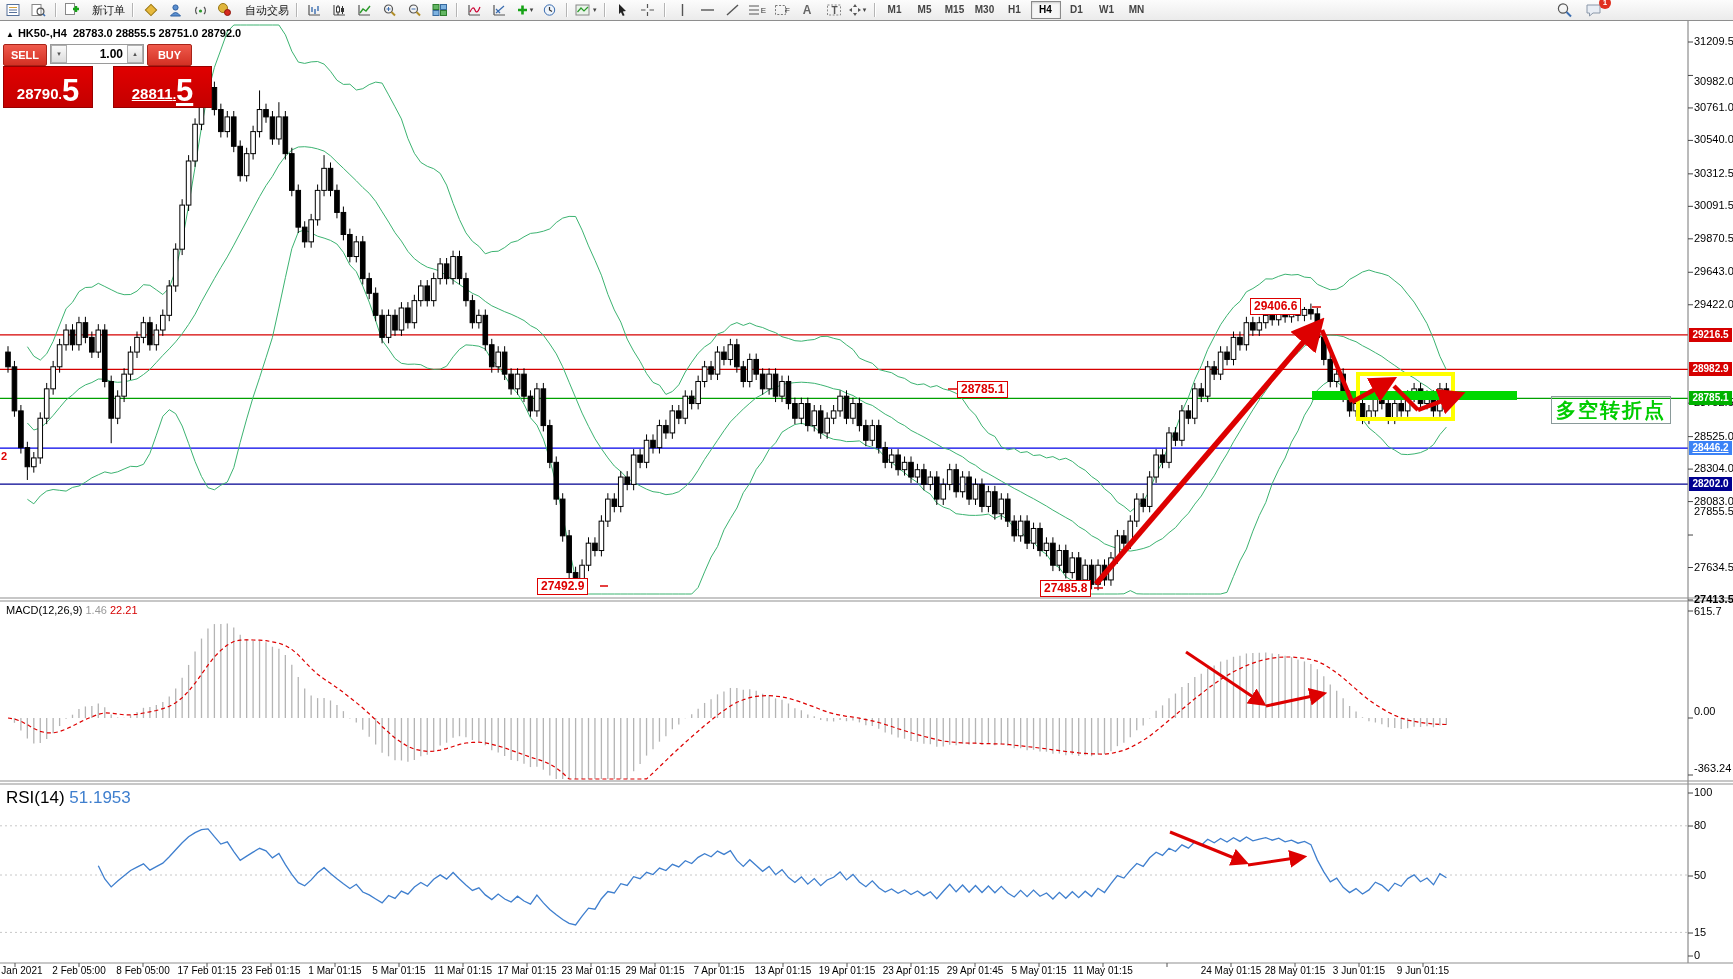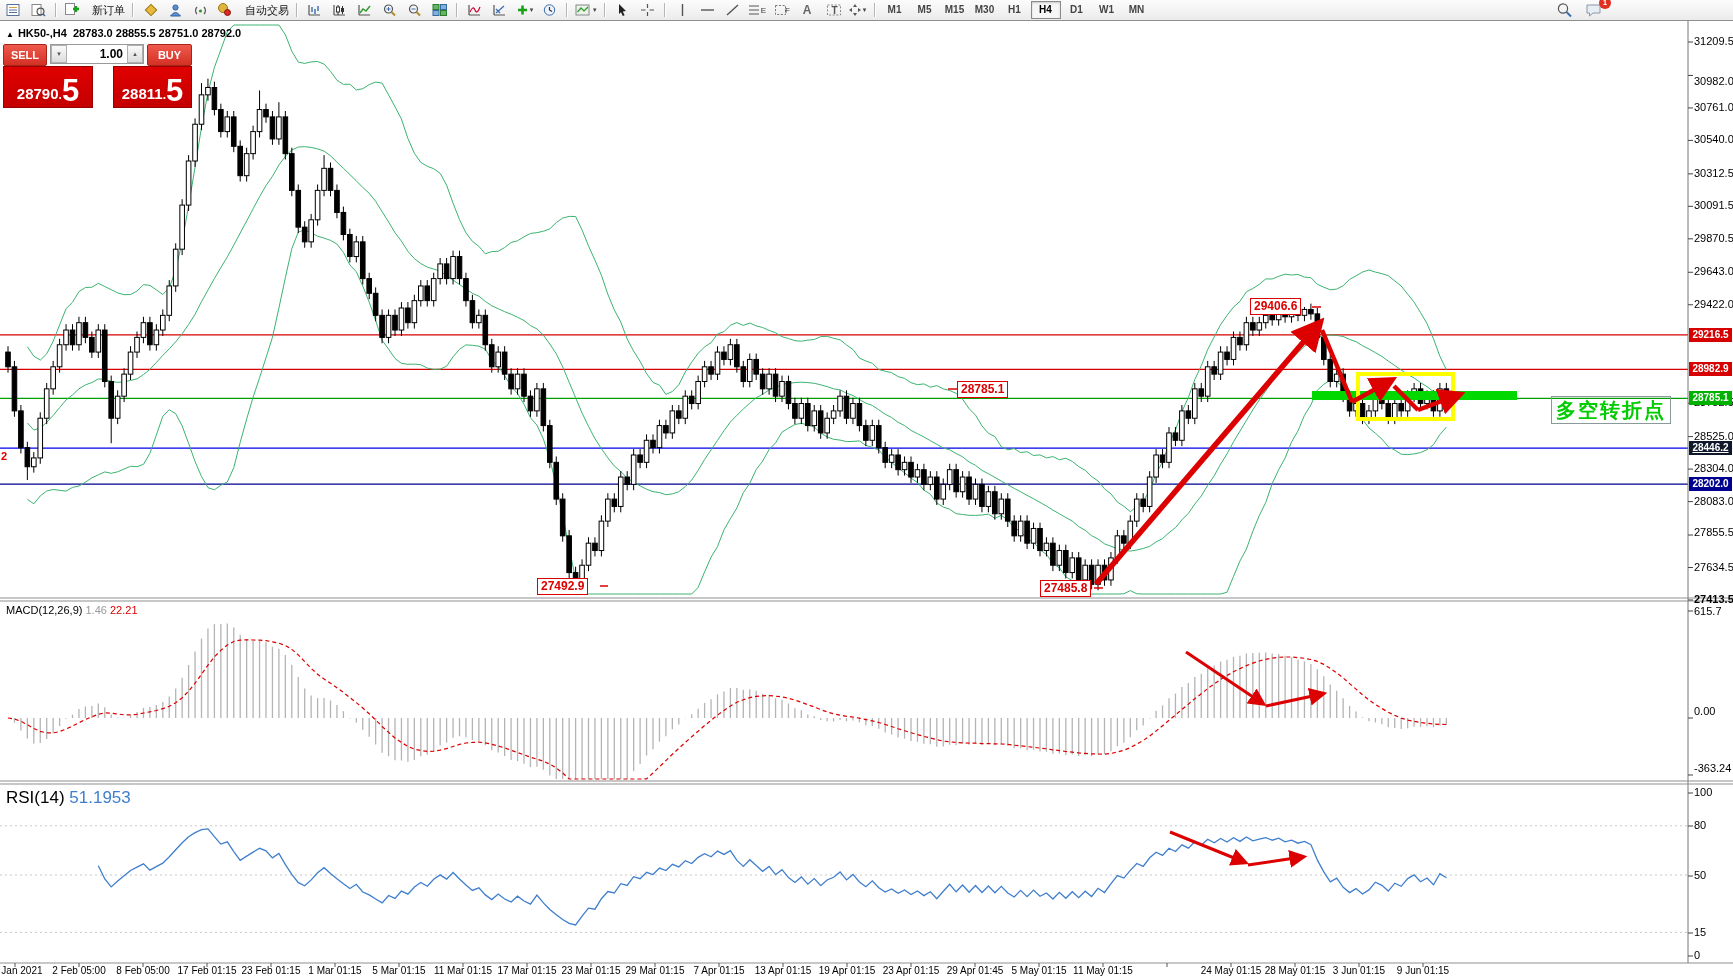--- a/index.html
+++ b/index.html
@@ -1036,21 +1036,21 @@
       <div class="spin-btn">▾</div>
       <input id="tp-vol" value="1.00" style="">
       <div class="spin-btn">▴</div>
     </div>
     <div class="tp-btn" style="left:144px;width:45px;">BUY</div>
     <div class="tp-price" style="left:0;width:90px;">
       <span class="pp">28790</span>
         <span class="pd">.</span>
         <span class="pb">5</span>
     </div>
-    <div class="tp-price" style="left:110px;width:79px;">
+    <div class="tp-price" style="left:110px;width:99px;text-decoration:underline;">
       <span class="pp">28811</span>
         <span class="pd">.</span>
         <span class="pb">5</span>
     </div>
   </div>
 
   <div class="pricebox" style="left:1250px;top:298px;">29406.6</div>
   <div class="pricebox" style="left:957px;top:381px;">28785.1</div>
   <div class="pricebox" style="left:537px;top:578px;">27492.9</div>
   <div class="pricebox" style="left:1040px;top:580px;">27485.8</div>
@@ -1074,27 +1074,27 @@
       <div class="ptick" style="left: 1694px; top: 133.414px;">30540.0</div>
       <div class="ptick" style="left: 1694px; top: 166.856px;">30312.5</div>
       <div class="ptick" style="left: 1694px; top: 199.342px;">30091.5</div>
       <div class="ptick" style="left: 1694px; top: 231.828px;">29870.5</div>
       <div class="ptick" style="left: 1694px; top: 265.269px;">29643.0</div>
       <div class="ptick" style="left: 1694px; top: 297.756px;">29422.0</div>
       <div class="ptick" style="left: 1694px; top: 396.17px;">28752.5</div>
       <div class="ptick" style="left: 1694px; top: 429.611px;">28525.0</div>
       <div class="ptick" style="left: 1694px; top: 462.097px;">28304.0</div>
       <div class="ptick" style="left: 1694px; top: 494.583px;">28083.0</div>
-      <div class="ptick" style="left: 1694px; top: 526px;">27855.5</div>
+      <div class="ptick" style="left: 1694px; top: 505px;">27855.5</div>
       <div class="ptick" style="left: 1694px; top: 560.511px;">27634.5</div>
       <div class="ptick" style="left: 1694px; top: 592.997px; font-weight: bold;">27413.5</div>
       <div class="badge" style="left: 1689px; top: 327.963px; background: rgb(214, 0, 0);">29216.5</div>
       <div class="badge" style="left: 1689px; top: 362.302px; background: rgb(214, 0, 0);">28982.9</div>
       <div class="badge" style="left: 1689px; top: 391.377px; background: rgb(0, 178, 0);">28785.1</div>
-      <div class="badge" style="left: 1689px; top: 441.194px; background: #0f172a; text-decoration: underline;">28446.2</div>
+      <div class="badge" style="left: 1689px; top: 441.194px; background: #3b82f6; text-decoration: underline;">28446.2</div>
       <div class="badge" style="left: 1689px; top: 477.091px; background: rgb(0, 0, 144);">28202.0</div>
       <div class="indlabel" style="left: 1694px; top: 605px;">615.7</div>
       <div class="indlabel" style="left: 1694px; top: 705px;">0.00</div>
       <div class="indlabel" style="left: 1694px; top: 762px;">-363.24</div>
       <div class="indlabel" style="left: 1694px; top: 786px;">100</div>
       <div class="indlabel" style="left: 1694px; top: 819px;">80</div>
       <div class="indlabel" style="left: 1694px; top: 869px;">50</div>
       <div class="indlabel" style="left: 1694px; top: 926px;">15</div>
       <div class="indlabel" style="left: 1694px; top: 949px;">0</div>
     </div>

